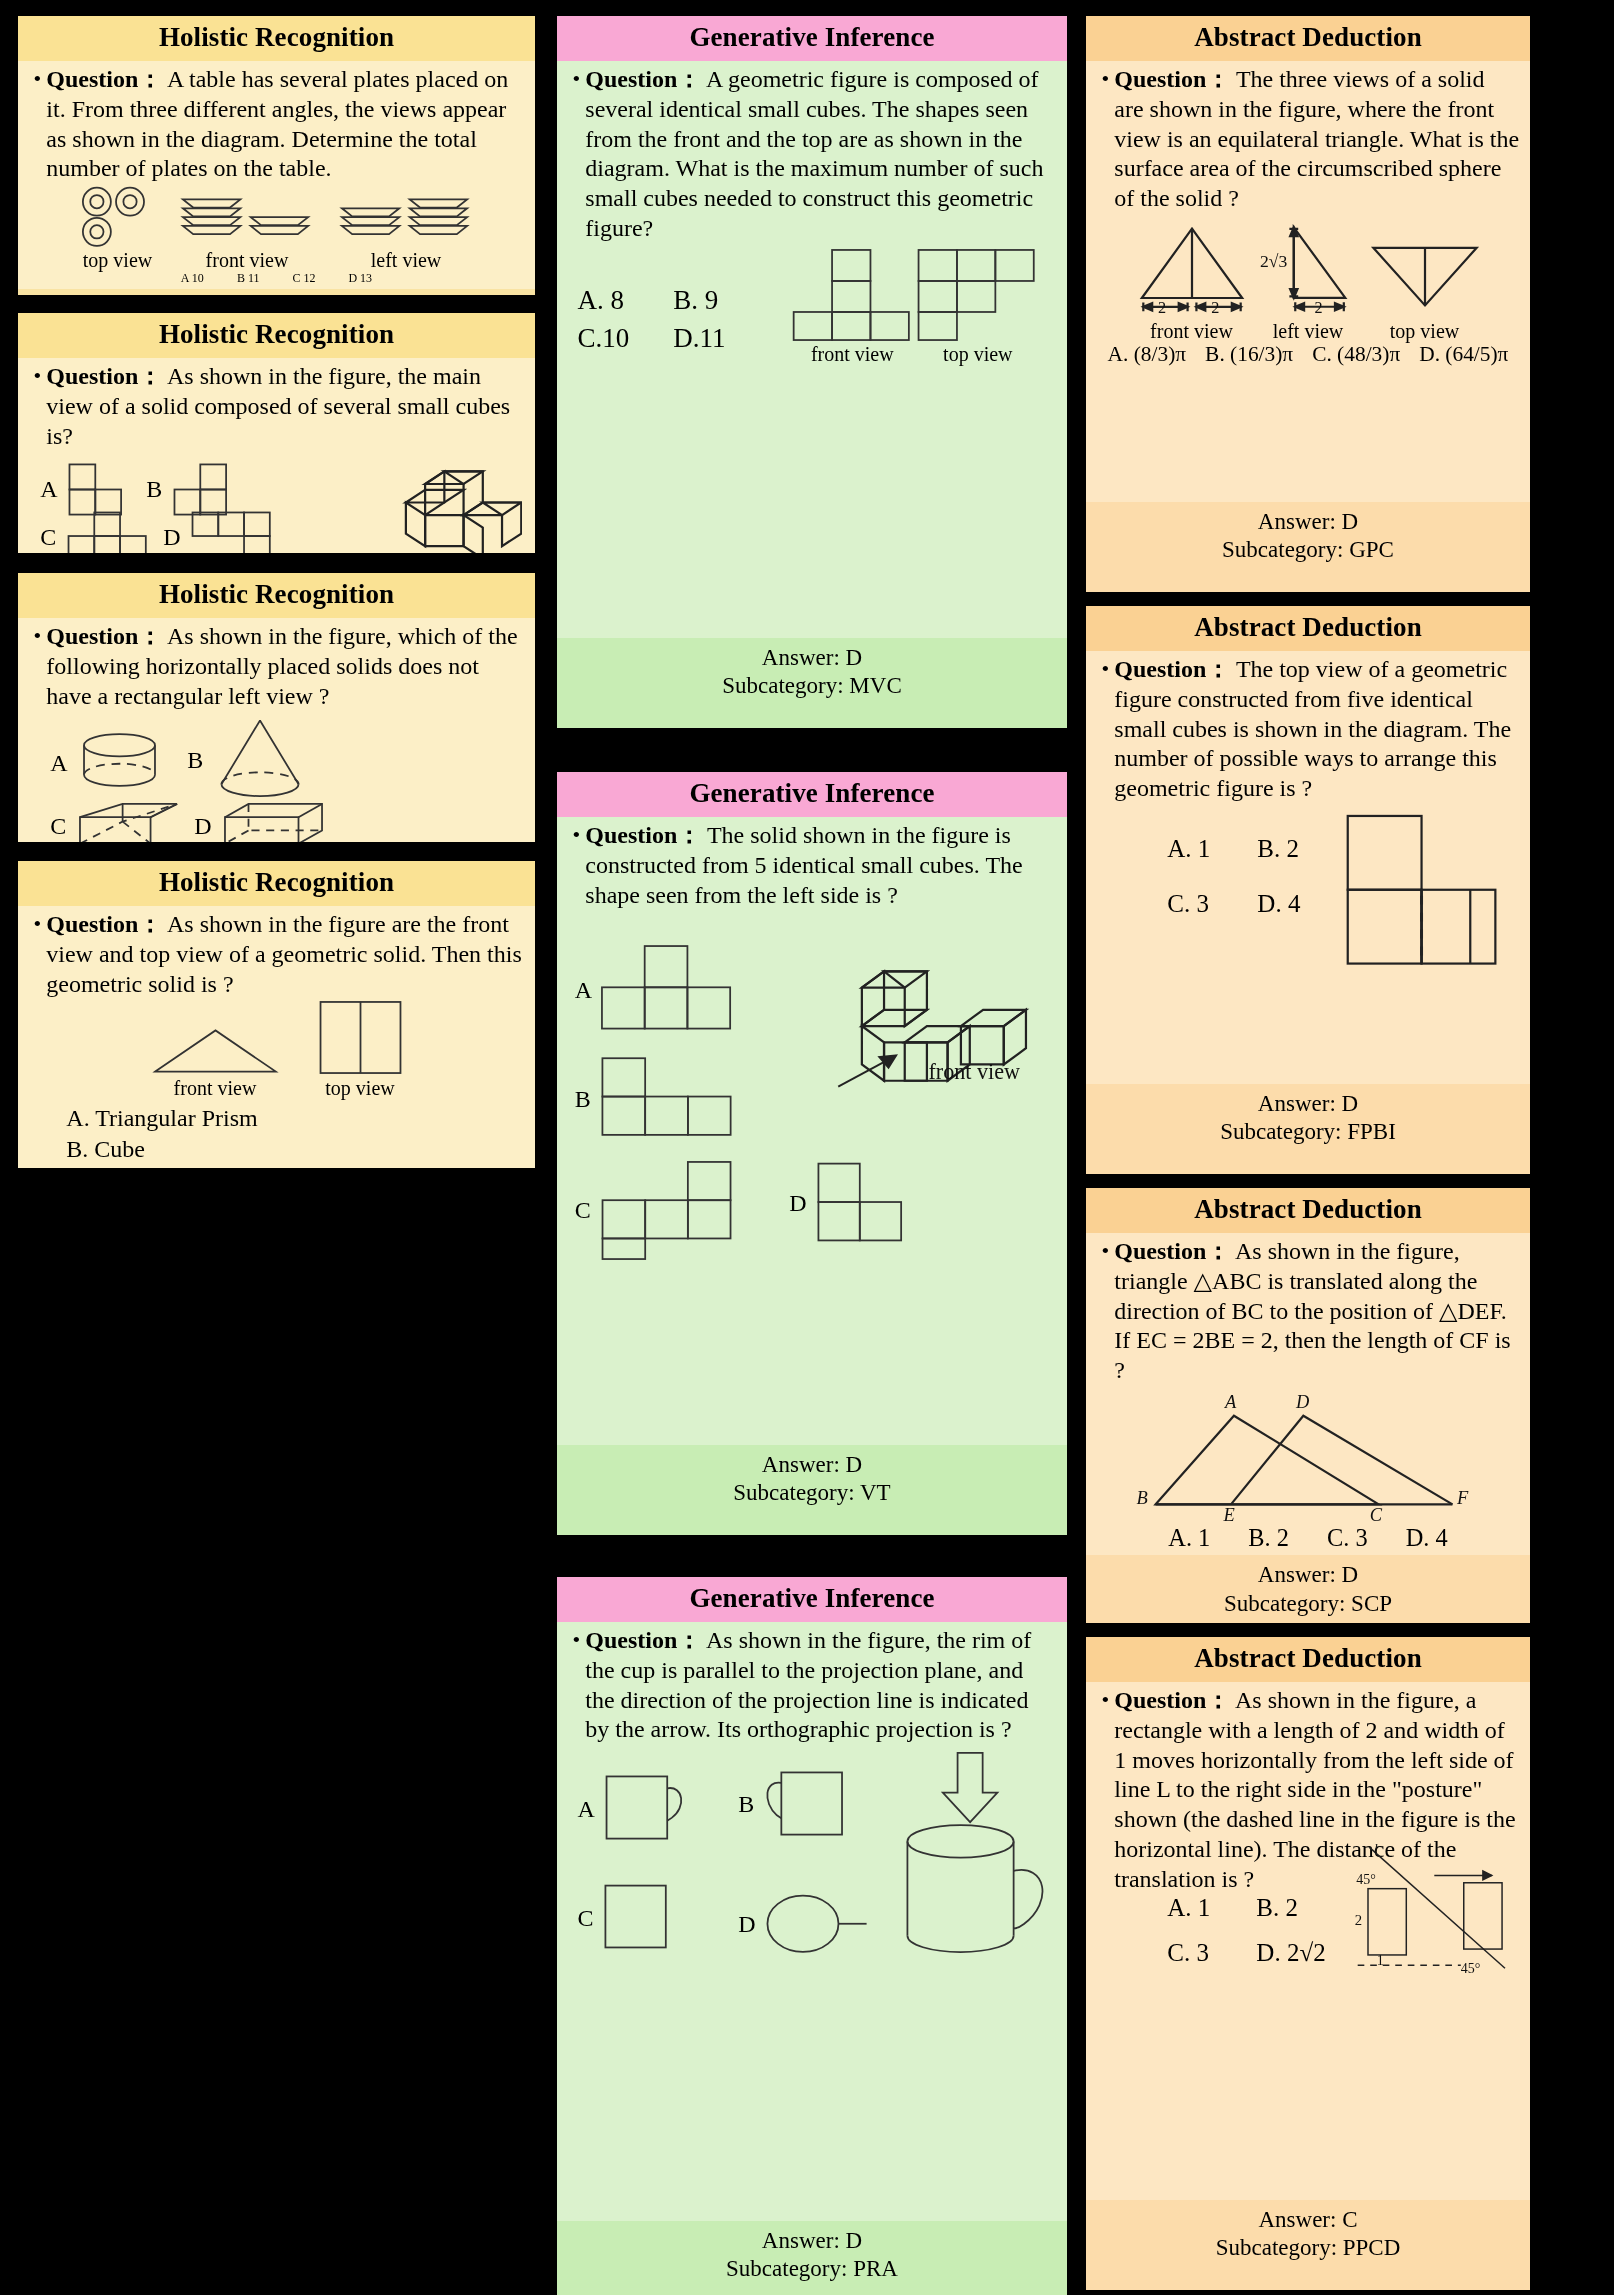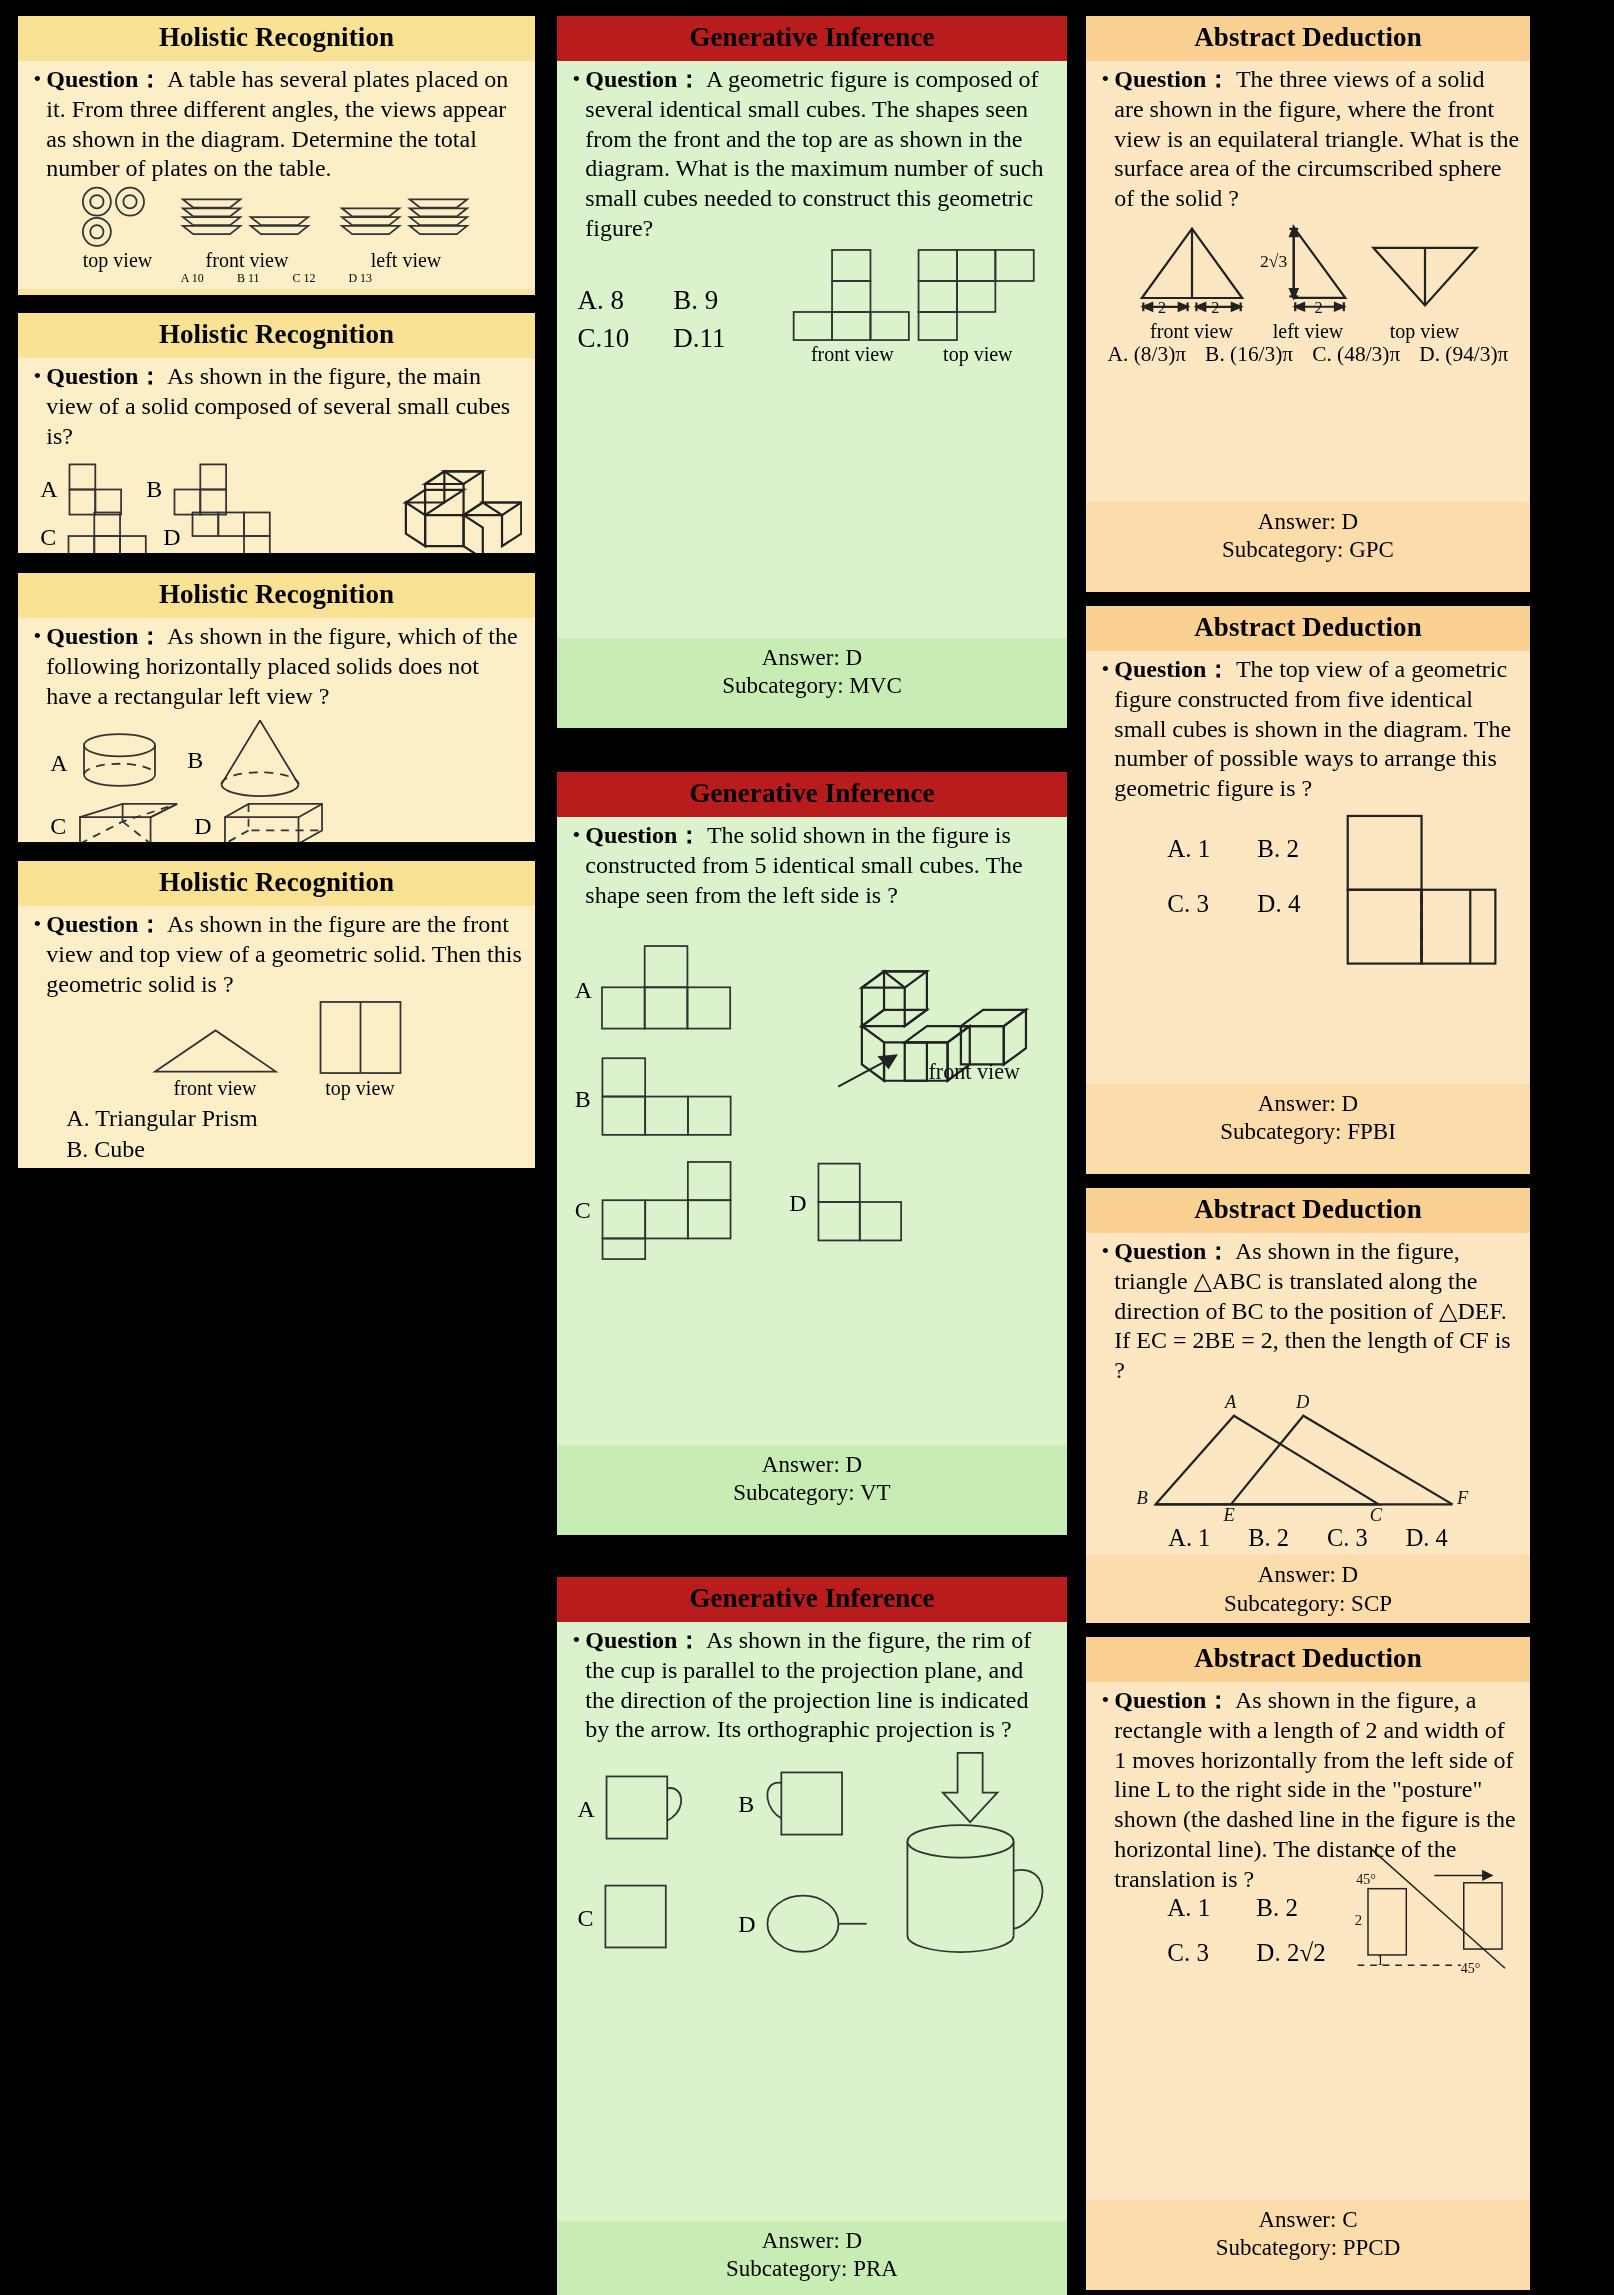--- a/index.html
+++ b/index.html
@@ -14,21 +14,21 @@
   .card{display:flex;flex-direction:column;overflow:hidden;}
   .card-head{text-align:center;font-weight:bold;font-size:27px;line-height:1.22;
              padding:5.2px 0 6.7px 0;letter-spacing:0.1px;color:#000;}
   .card-body{flex:1;padding:4.4px 10.3px 3px 10.3px;}
   .card-foot{text-align:center;font-size:23px;line-height:1.22;padding:6px 0 28px 0;}
 
   
   .yellow .card-head{background:#fae294;}
   .yellow .card-body{background:#fcefc7;}
   .yellow .card-foot{background:#f9e3a3;}
-  .green  .card-head{background:#b91c1c;}
+  .green  .card-head{background:#f9a8d4;}
   .green  .card-body{background:#dbf2cd;}
   .green  .card-foot{background:#c8edb4;}
   .orange .card-head{background:#fad193;}
   .orange .card-body{background:#fde7c3;}
   .orange .card-foot{background:#fcdcab;}
 
   .q{display:flex;font-size:24px;line-height:1.24;}
   .bullet{flex:0 0 auto;width:18px;text-align:center;font-size:22px;line-height:1.24;}
   .qtext{flex:1;}
   .qlabel{font-weight:bold;}
@@ -526,21 +526,21 @@
                   <path d="M80 40 v78"></path>
                 </g>
             </svg>
             <div class="cap">top view</div>
           </div>
         </div>
         <div class="opts-row" style="justify-content:center;gap:19px;font-size:21.4px;margin-top:-1.5px;">
           <span>A. (8/3)π</span>
           <span>B. (16/3)π</span>
           <span>C. (48/3)π</span>
-          <span>D. (94/3)π</span>
+          <span>D. (64/5)π</span>
         </div>
       </div>
       <div class="card-foot">
         <div>Answer: D</div>
         <div>Subcategory: GPC</div>
       </div>
     </div>
 
     <div class="spacer" style="height:14px"></div>
 

